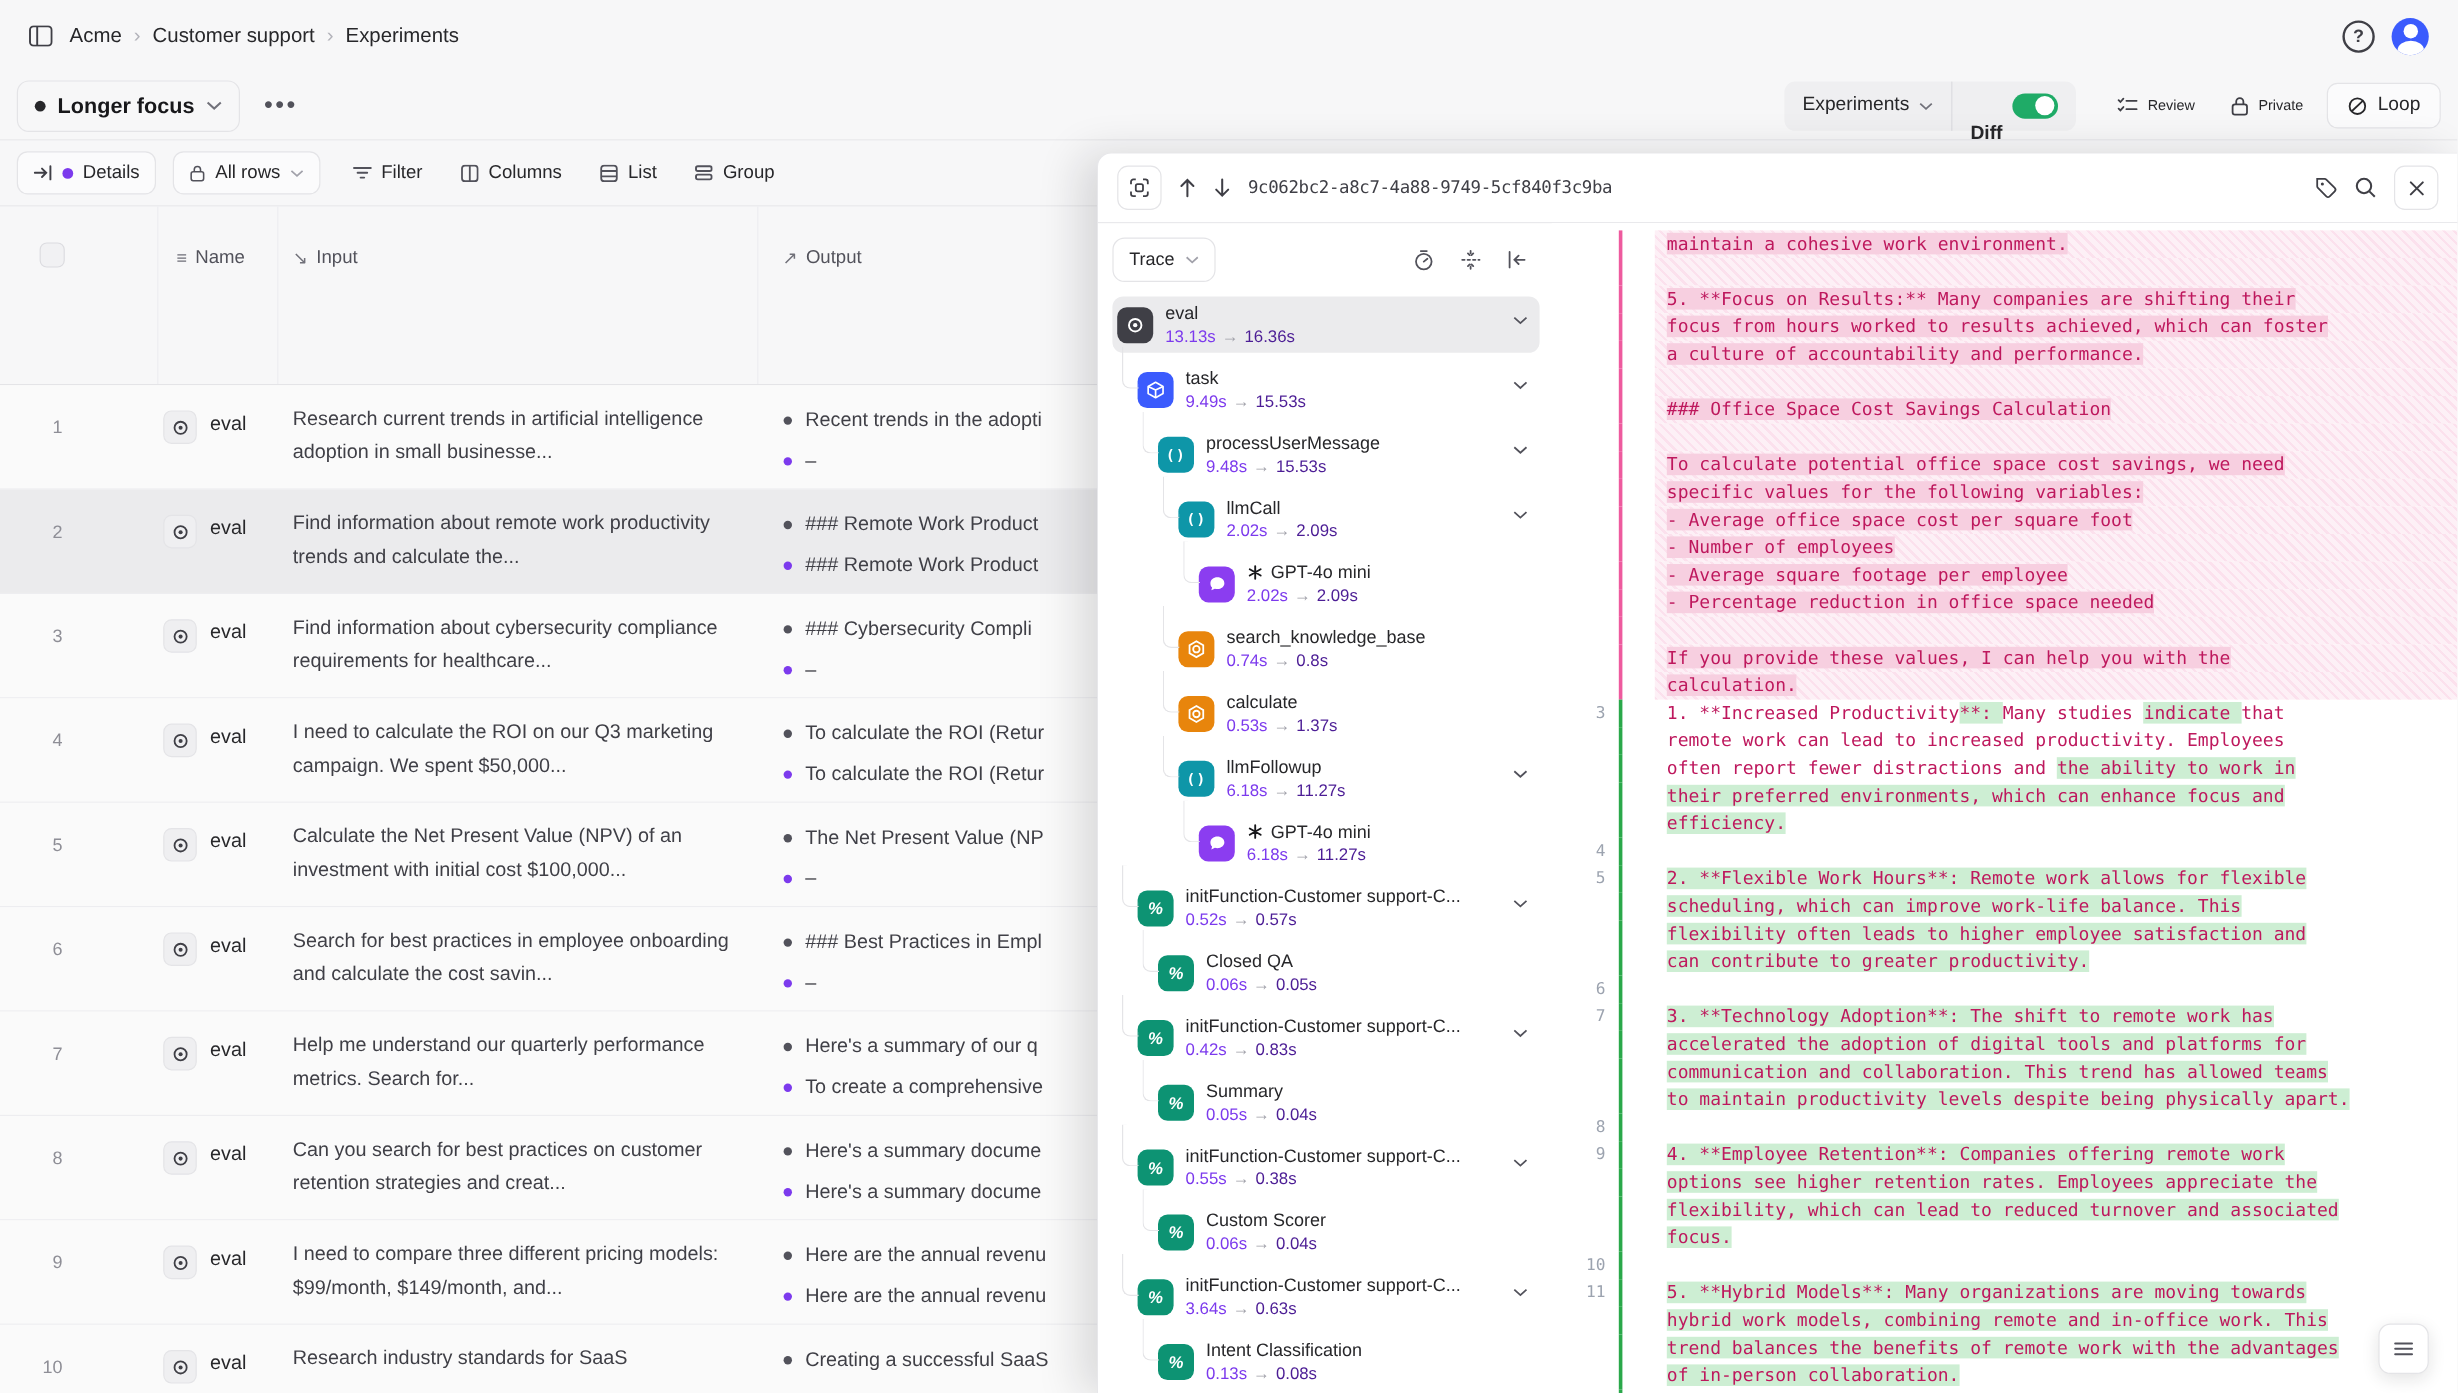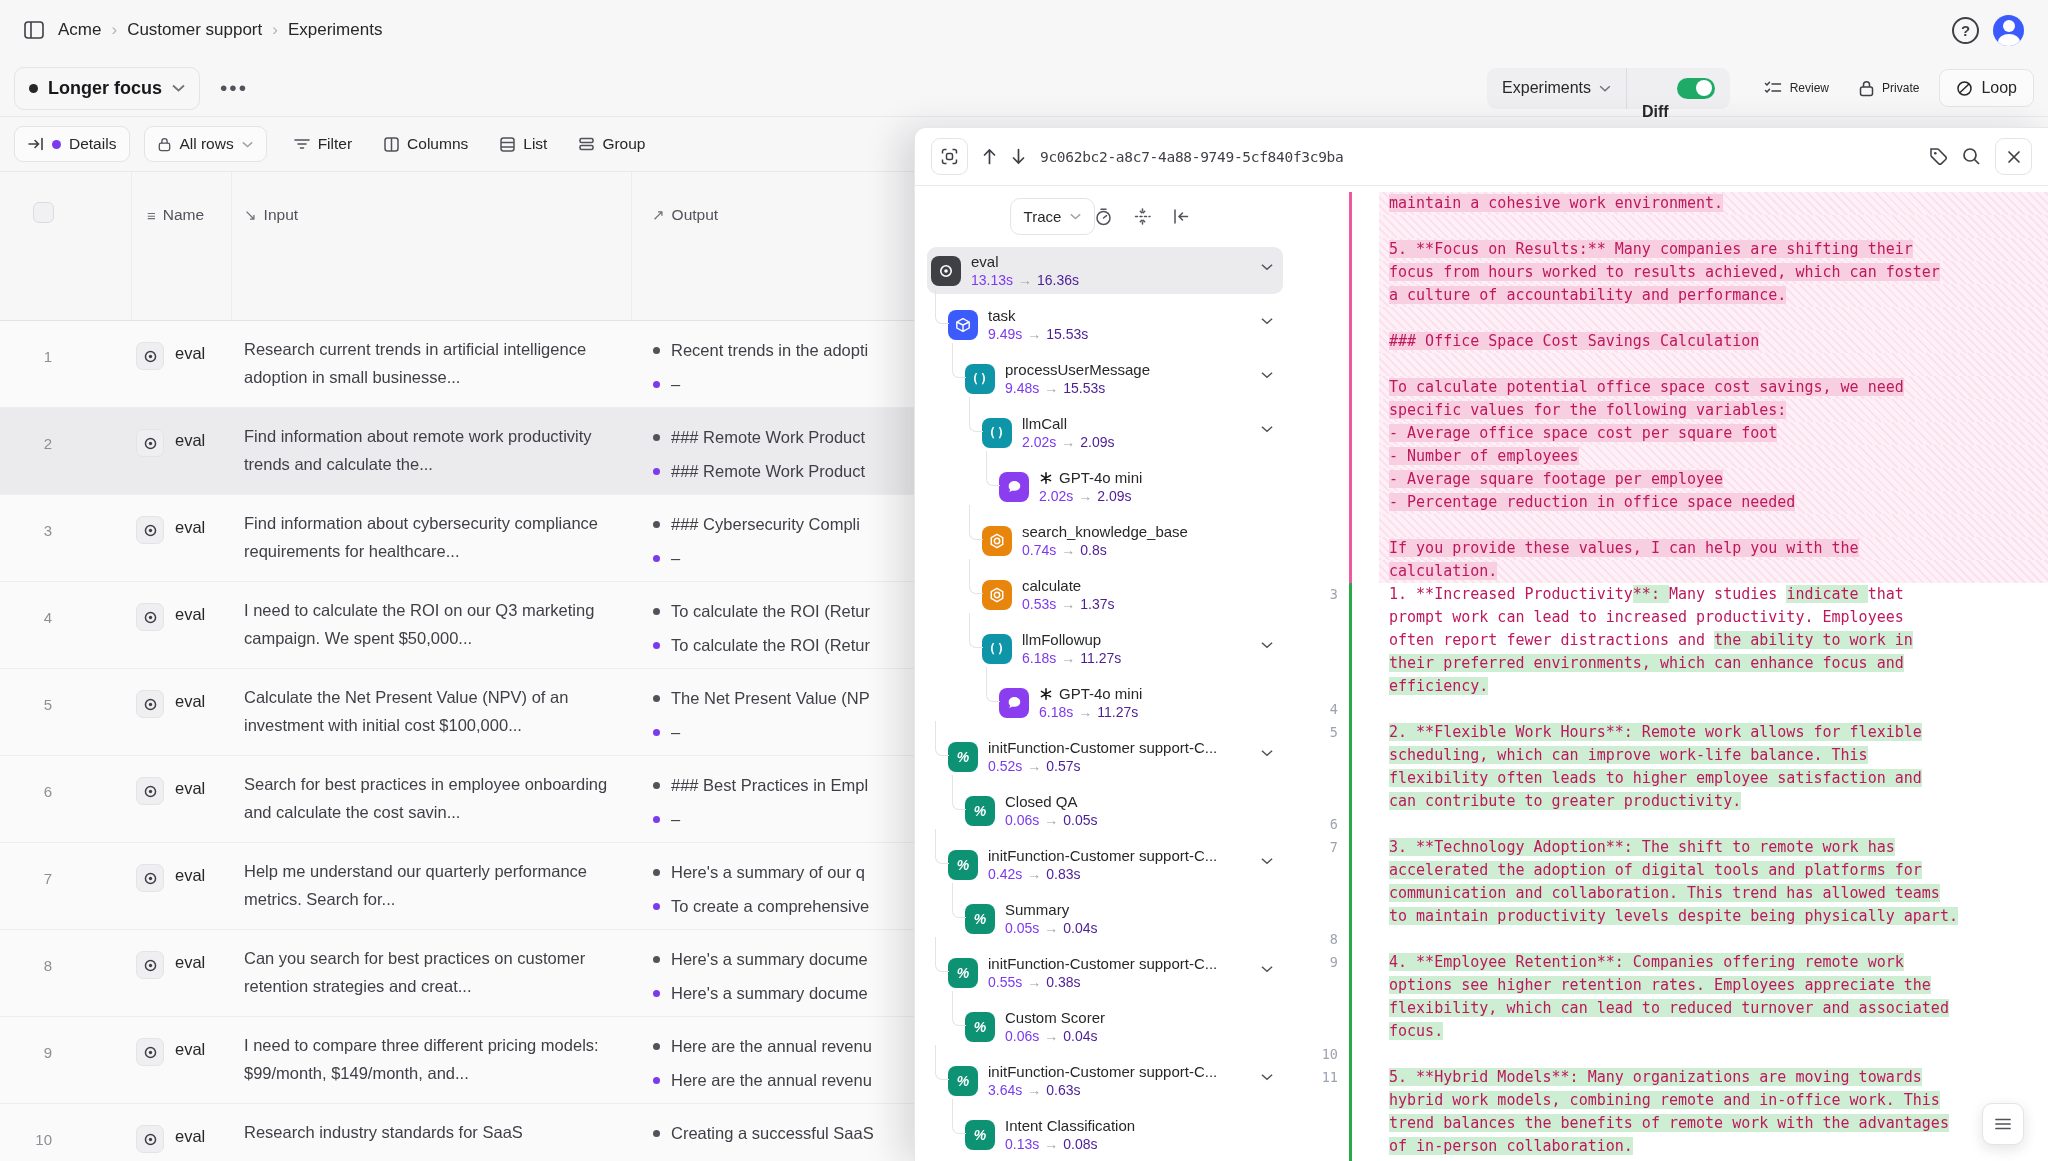--- a/index.html
+++ b/index.html
@@ -57,21 +57,21 @@
   .odot { width:7px; height:7px; border-radius:50%; flex-shrink:0; }
 
   
   .panel { position:absolute; left:914px; top:127px; right:0; bottom:0; background:#fff; border:1px solid #e7e7ea; border-right:none; border-bottom:none; border-top-left-radius:12px; box-shadow:-14px 2px 36px rgba(24,24,27,.14); display:flex; flex-direction:column; }
   .panel-head { height:58px; flex-shrink:0; display:flex; align-items:center; gap:14px; padding:0 16px; border-bottom:1px solid #e9e9ec; }
   .sqbtn { width:37px; height:37px; border:1px solid #e4e4e7; border-radius:9px; background:#fff; display:flex; align-items:center; justify-content:center; color:#3f3f46; cursor:pointer; }
   .trace-id { font-family:"DejaVu Sans Mono", monospace; font-size:14.5px; color:#3f3f46; letter-spacing:-0.3px; flex:1; }
   .panel-body { flex:1; display:flex; min-height:0; }
 
   .tree { width:378px; flex-shrink:0; padding:10px 10px 0 12px; position:relative; overflow:hidden; }
-  .tree-top { display:flex; align-items:center; justify-content:center; padding:2px 4px 0 0; }
+  .tree-top { display:flex; align-items:center; justify-content:space-between; padding:2px 4px 0 0; }
   .trace-sel { display:flex; align-items:center; gap:9px; border:1px solid #e4e4e7; border-radius:10px; background:#fff; padding:9px 13px; font-size:15px; color:#27272a; cursor:pointer; }
   .tree-icons { display:flex; align-items:center; gap:22px; color:#52525b; padding-right:6px; }
   #tree-list { margin-top:12px; position:relative; }
   .trow { height:47px; border-radius:9px; display:flex; align-items:center; position:relative; margin-bottom:7px; cursor:pointer; }
   .trow.sel { background:#ebebed; }
   .trow::before { content:""; position:absolute; left:calc(var(--ind)*1px - 13px); top:-12px; width:13px; height:34px; border-left:1.5px solid #e4e4e7; border-bottom:1.5px solid #e4e4e7; border-bottom-left-radius:7px; }
   .trow.lvl0::before { display:none; }
   .span-ic { width:30px; height:30px; border-radius:8px; display:flex; align-items:center; justify-content:center; flex-shrink:0; color:#fff; font-weight:700; }
   .span-ic .fn { font-family:"DejaVu Sans Mono", monospace; font-size:12px; color:#fff; font-weight:700; letter-spacing:1px; }
   .span-ic .pct { font-size:14px; color:#fff; font-weight:700; font-style:italic; }
@@ -870,21 +870,21 @@
             <span class="code" data-interactable="false"><span>calculation.</span></span>
           </div>
           <div class="dline added" data-interactable="false">
             <span class="gut" data-interactable="false">3</span>
             <span class="bar" data-interactable="false"></span>
             <span class="code" data-interactable="false"><span class="">1. **Increased Productivity</span><span class="hl">**: </span><span class="">Many studies </span><span class="hl">indicate </span><span class="">that</span></span>
           </div>
           <div class="dline added" data-interactable="false">
             <span class="gut" data-interactable="false"></span>
             <span class="bar" data-interactable="false"></span>
-            <span class="code" data-interactable="false"><span class="">prompt work can lead to increased productivity. Employees</span></span>
+            <span class="code" data-interactable="false"><span class="">remote work can lead to increased productivity. Employees</span></span>
           </div>
           <div class="dline added" data-interactable="false">
             <span class="gut" data-interactable="false"></span>
             <span class="bar" data-interactable="false"></span>
             <span class="code" data-interactable="false"><span class="">often report fewer distractions and </span><span class="hl">the ability to work in</span></span>
           </div>
           <div class="dline added" data-interactable="false">
             <span class="gut" data-interactable="false"></span>
             <span class="bar" data-interactable="false"></span>
             <span class="code" data-interactable="false"><span class="hl">their preferred environments, which can enhance focus and</span></span>

